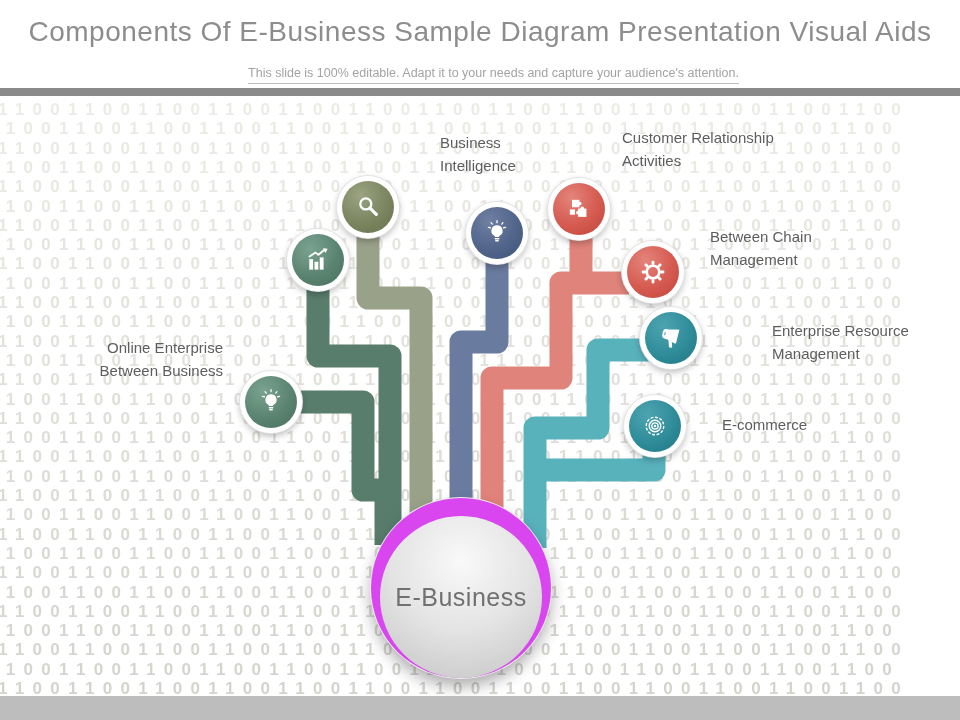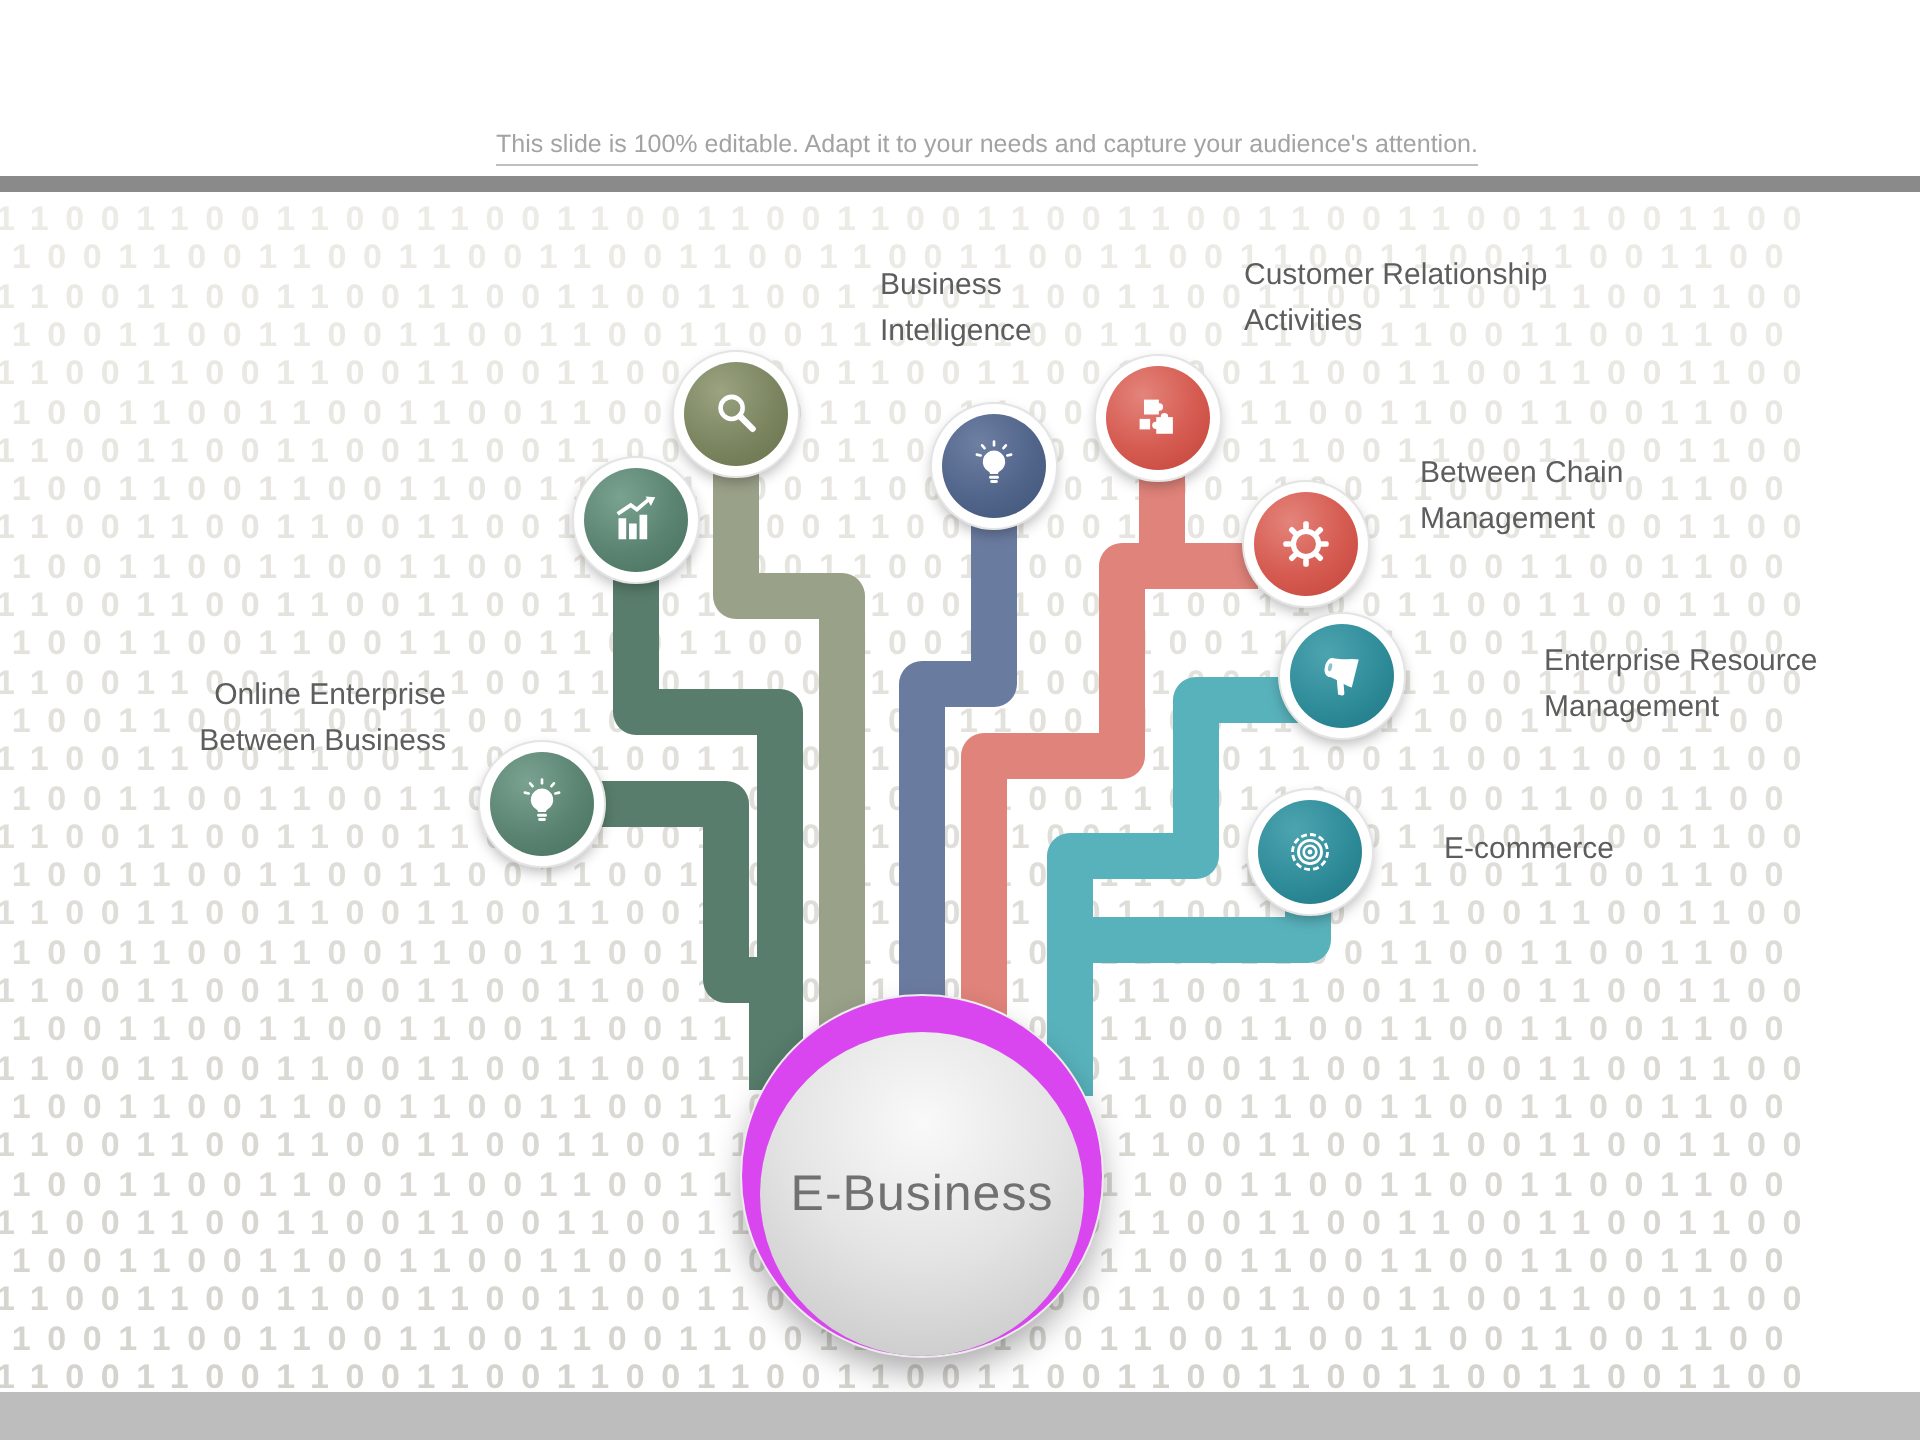--- a/index.html
+++ b/index.html
@@ -94,20 +94,21 @@
       <div class="binary-row" style="top: 543.9px; left: -11px; color: rgb(218, 217, 212);">1100110011001100110011001100110011001100110011001100</div>
       <div class="binary-row" style="top: 563.2px; left: -2px; color: rgb(217, 216, 211);">1100110011001100110011001100110011001100110011001100</div>
       <div class="binary-row" style="top: 582.5px; left: -11px; color: rgb(216, 215, 210);">1100110011001100110011001100110011001100110011001100</div>
       <div class="binary-row" style="top: 601.8px; left: -2px; color: rgb(215, 214, 209);">1100110011001100110011001100110011001100110011001100</div>
       <div class="binary-row" style="top: 621.1px; left: -11px; color: rgb(214, 213, 208);">1100110011001100110011001100110011001100110011001100</div>
       <div class="binary-row" style="top: 640.4px; left: -2px; color: rgb(214, 213, 208);">1100110011001100110011001100110011001100110011001100</div>
       <div class="binary-row" style="top: 659.7px; left: -11px; color: rgb(213, 212, 207);">1100110011001100110011001100110011001100110011001100</div>
       <div class="binary-row" style="top: 679px; left: -2px; color: rgb(212, 211, 206);">1100110011001100110011001100110011001100110011001100</div>
     </div>
 
+  <div class="title">Components Of E-Business Sample Diagram Presentation Visual Aids</div>
   <div class="subtitle-wrap">
     <span class="subtitle">This slide is 100% editable. Adapt it to your needs and capture your audience's attention.</span>
   </div>
   <div class="top-bar"></div>
   <div class="bottom-bar"></div>
 
   <svg class="connectors" width="960" height="720">
     <path d="M 318 276 V 356 H 390 V 545" stroke="#587d6c"></path>
     <path d="M 286 402 H 363 V 490 H 386 V 545" stroke="#587d6c"></path>
     <path d="M 368 228 V 298 H 421 V 516" stroke="#9aa189"></path>

